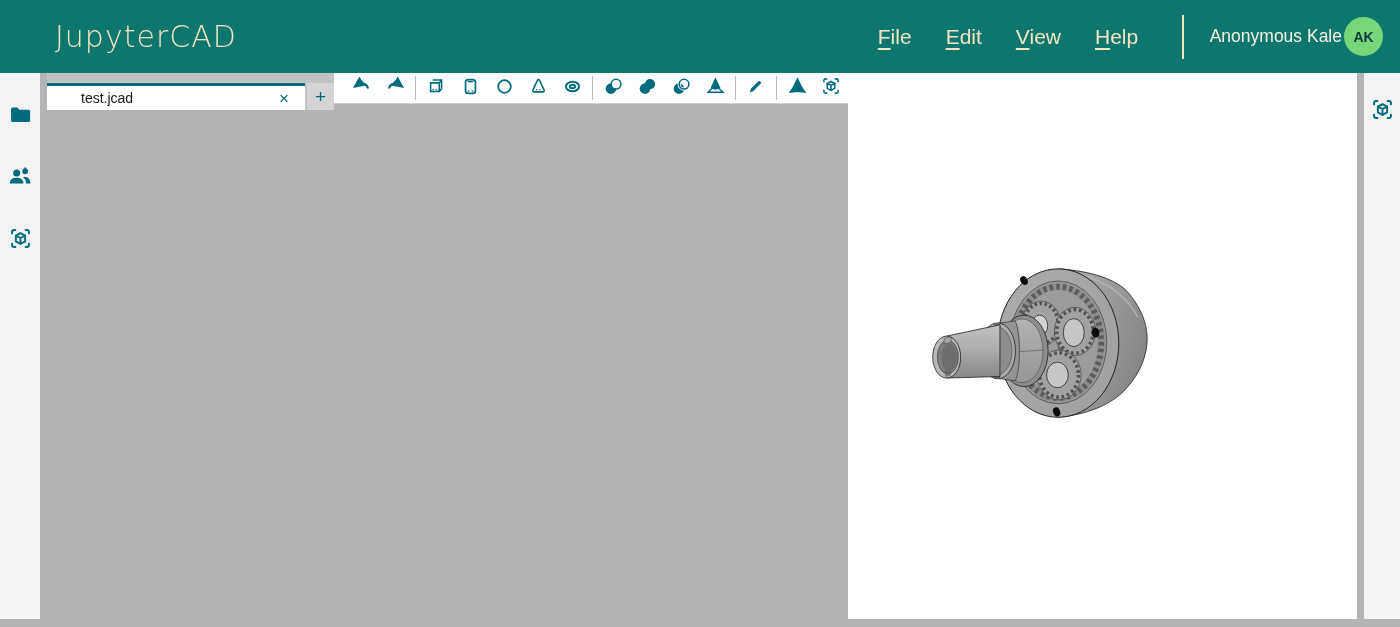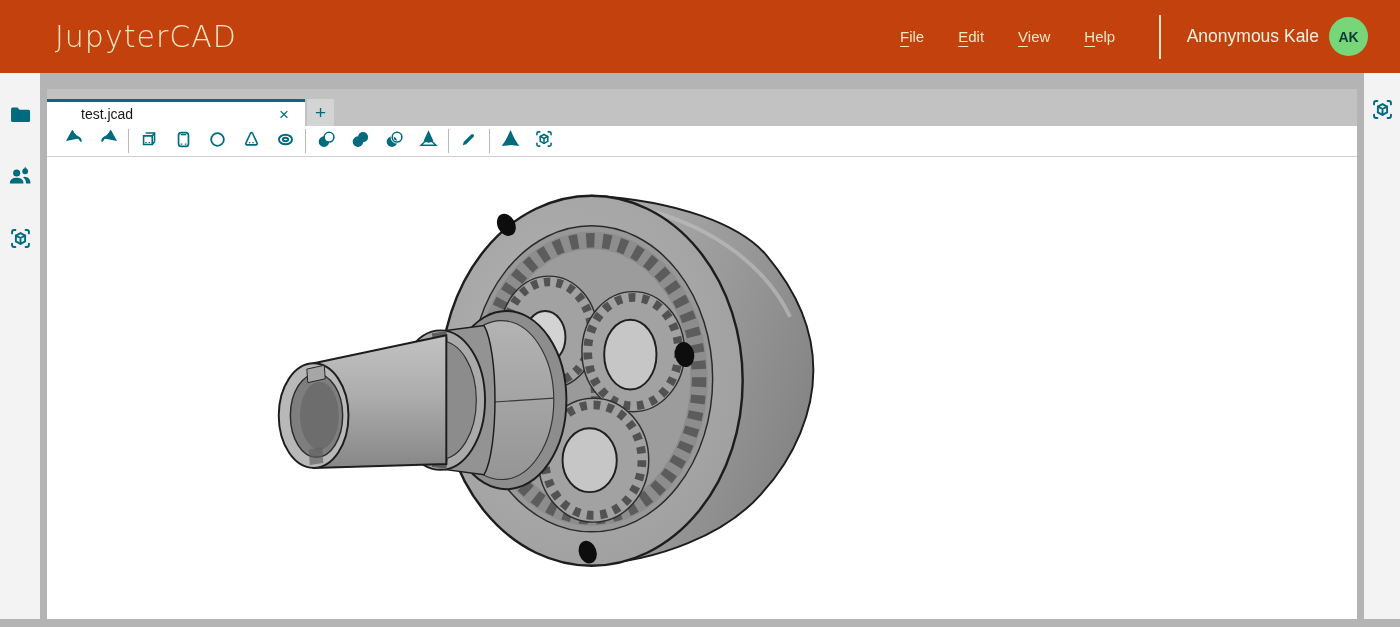--- a/index.html
+++ b/index.html
@@ -1,38 +1,38 @@
 <!DOCTYPE html>
 <html><head>
 <meta charset="utf-8">
 <style>
   * { margin:0; padding:0; box-sizing:border-box; }
   html,body { width:1400px; height:627px; overflow:hidden; font-family:"Liberation Sans", sans-serif; background:#b4b4b4; }
 
   
-  .header { height:73px; background:#c2410c; display:flex; align-items:center; padding:0 32px 0 55px; }
+  .header { height:73px; background:#0f766e; display:flex; align-items:center; padding:0 17px 0 55px; }
   .logo { font-family:"DejaVu Sans", sans-serif; font-weight:200; font-size:30px; letter-spacing:1px; color:#f0e6c2; }
   .header-right { margin-left:auto; display:flex; align-items:center; }
   .menu { display:flex; gap:34px; align-items:center; }
-  .menu-item { color:#f0e6c2; font-size:15px; cursor:pointer; }
+  .menu-item { color:#f0e6c2; font-size:21px; cursor:pointer; }
   .menu-item .mn { text-decoration:underline; text-underline-offset:4px; }
   .header-divider { width:1.5px; height:44px; background:#f0e6c2; margin:0 26px 0 44px; }
-  .user-name { color:#f6f1e0; font-size:17.5px; margin-right:10px; }
+  .user-name { color:#f6f1e0; font-size:17.5px; margin-right:2px; }
   .avatar { width:39px; height:39px; border-radius:50%; background:#77d677; color:#0d3b3d; font-weight:700; font-size:14px; display:flex; align-items:center; justify-content:center; }
 
   
   .app-body { display:flex; height:546px; }
   .rail { background:#f3f3f3; display:flex; flex-direction:column; align-items:center; }
   .rail.left { width:40px; padding-top:12px; }
   .rail.right { width:36px; padding-top:18px; }
   .gutter { width:7px; background:#b4b4b4; }
   .rail-btn { width:40px; height:62px; display:flex; align-items:center; justify-content:center; cursor:pointer; }
   .rail.right .rail-btn { width:36px; height:40px; }
 
-  .main { flex:1; display:flex; flex-direction:column; min-width:0;margin-top:16px; }
+  .main { flex:1; display:flex; flex-direction:row; min-width:0; }
 
   
   .tabbar { height:37px; background:#c2c2c2; display:flex; align-items:flex-end; }
   .tab { width:258px; height:27px; background:#ffffff; border-top:3px solid #006b7d; display:flex; align-items:center; padding:0 12px 0 34px; cursor:pointer; }
   .tab-label { font-size:14px; color:#161616; }
   .tab-close { margin-left:auto; color:#006b7d; font-size:17px; line-height:1; cursor:pointer; padding:0 4px; }
   .tab-plus { width:27px; height:27px; margin-left:2px; background:#d4d4d4; color:#006b7d; font-size:19px; display:flex; align-items:center; justify-content:center; cursor:pointer; }
 
   
   .toolbar { height:31px; background:#ffffff; border-bottom:1px solid #cfcfcf; display:flex; align-items:center; padding-left:10px; }

